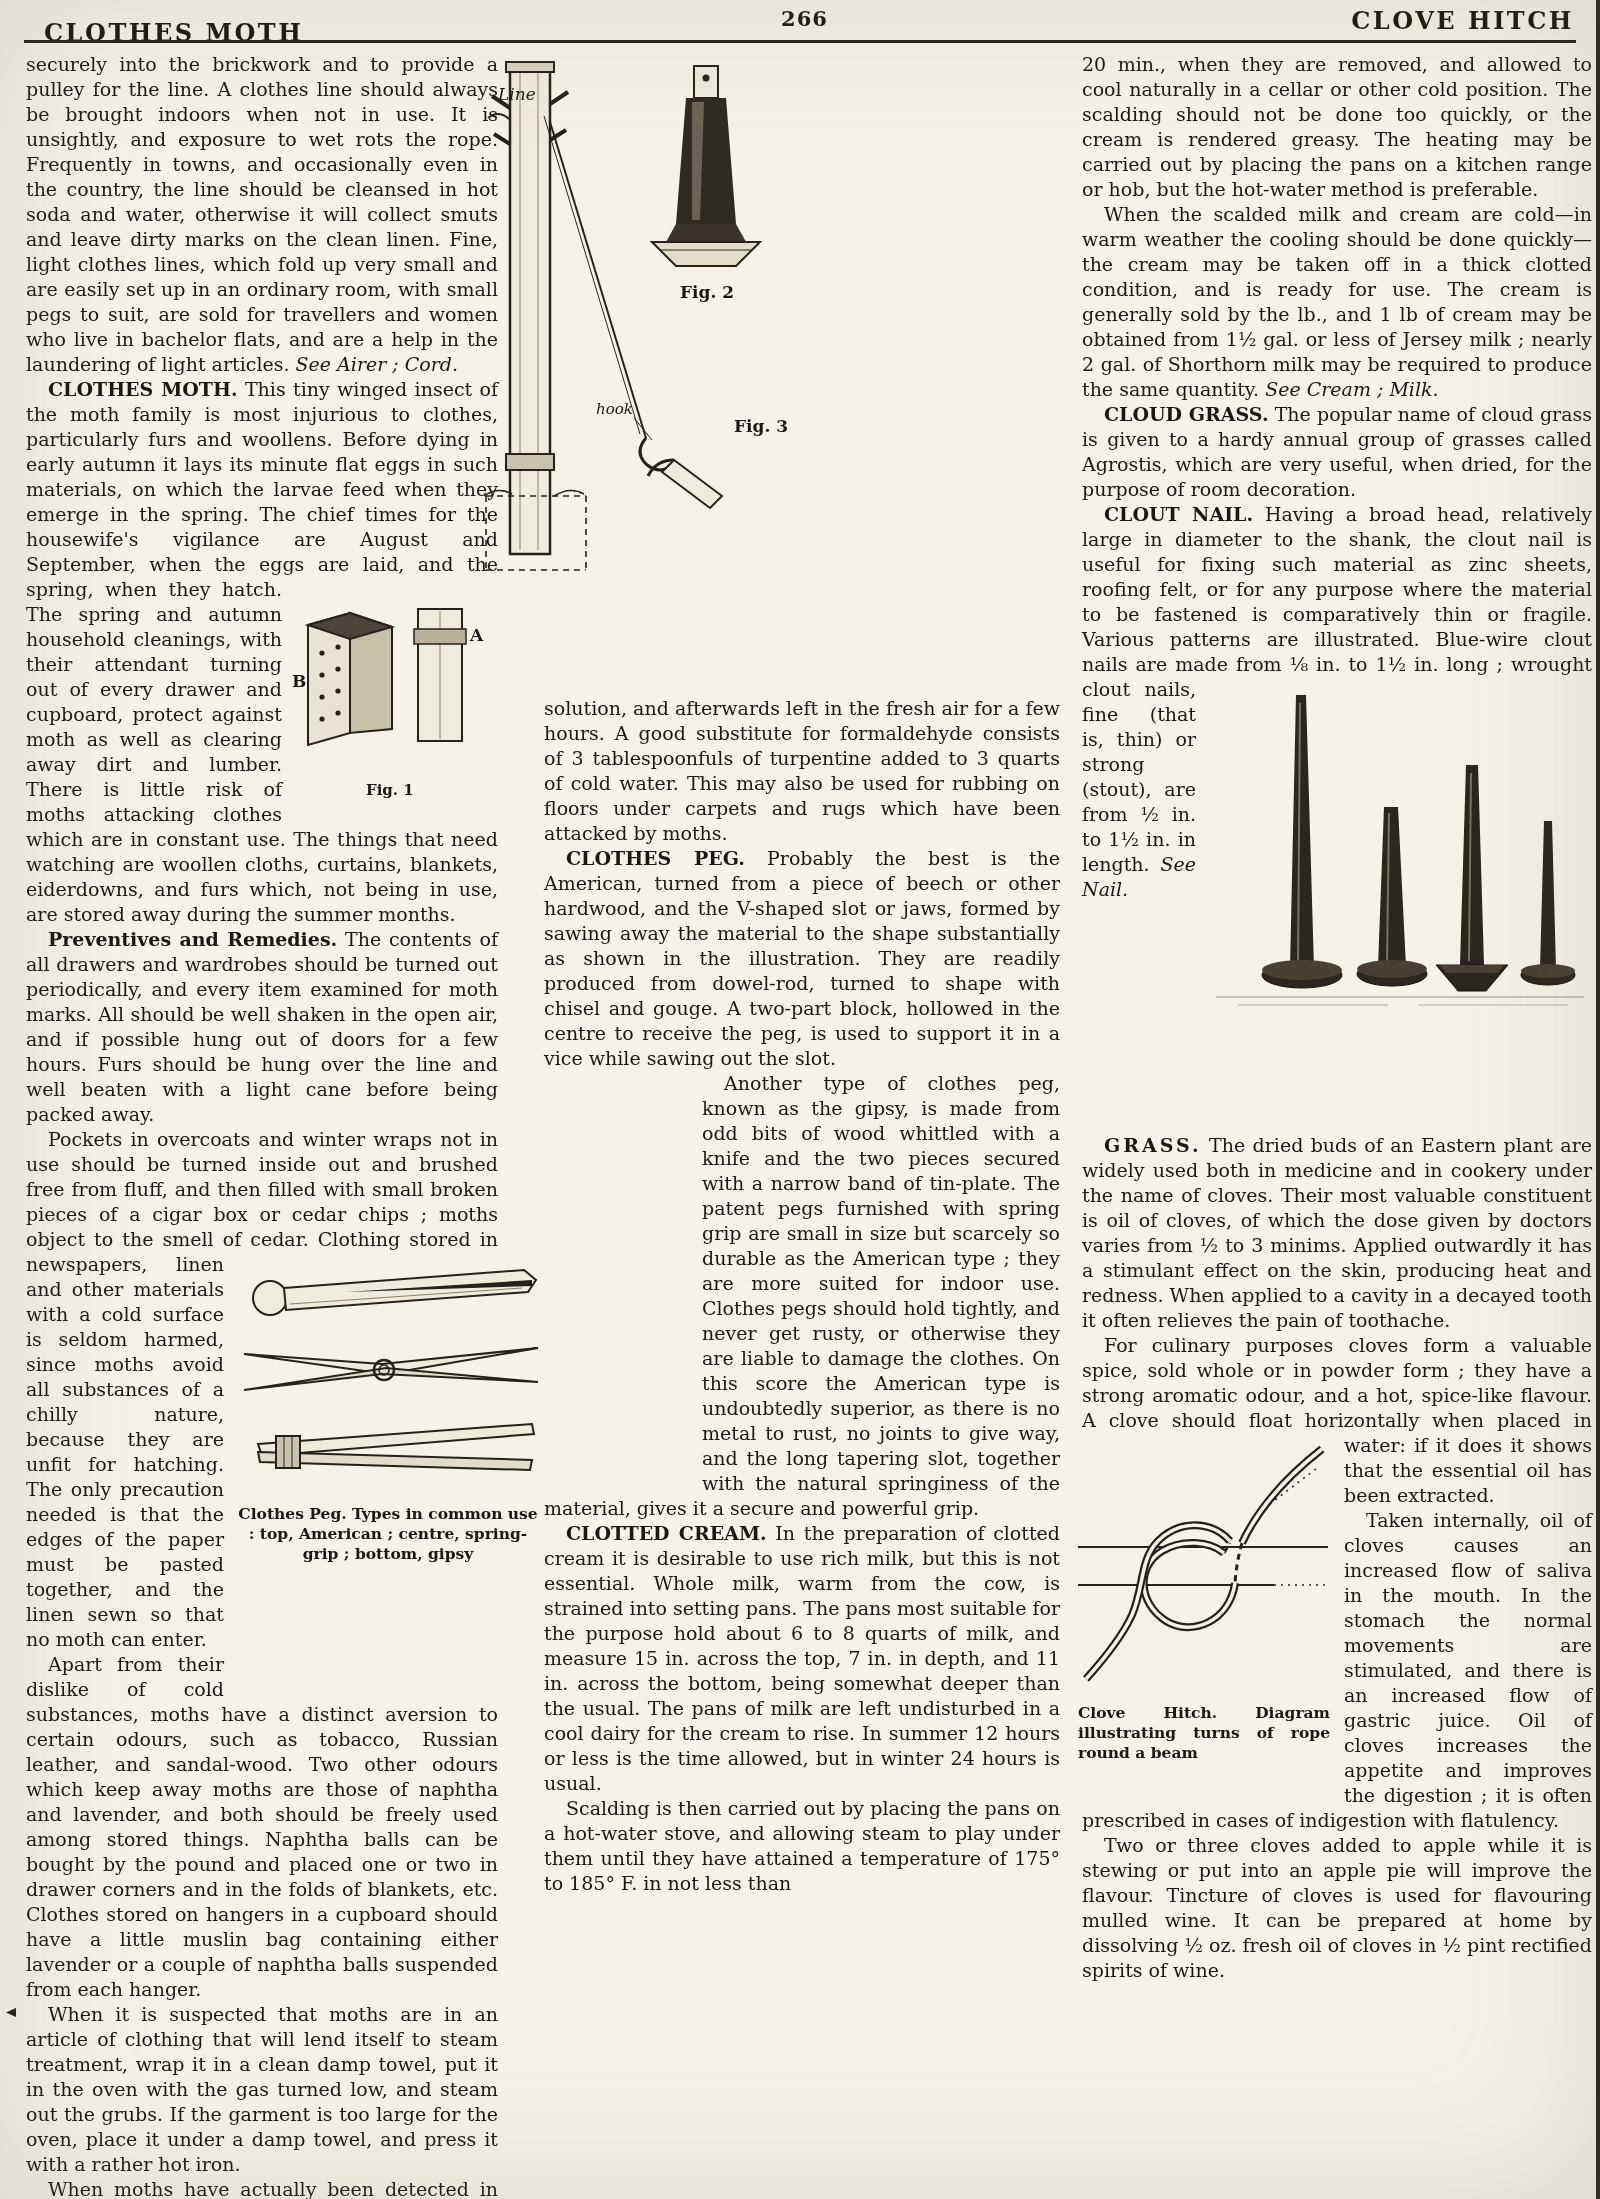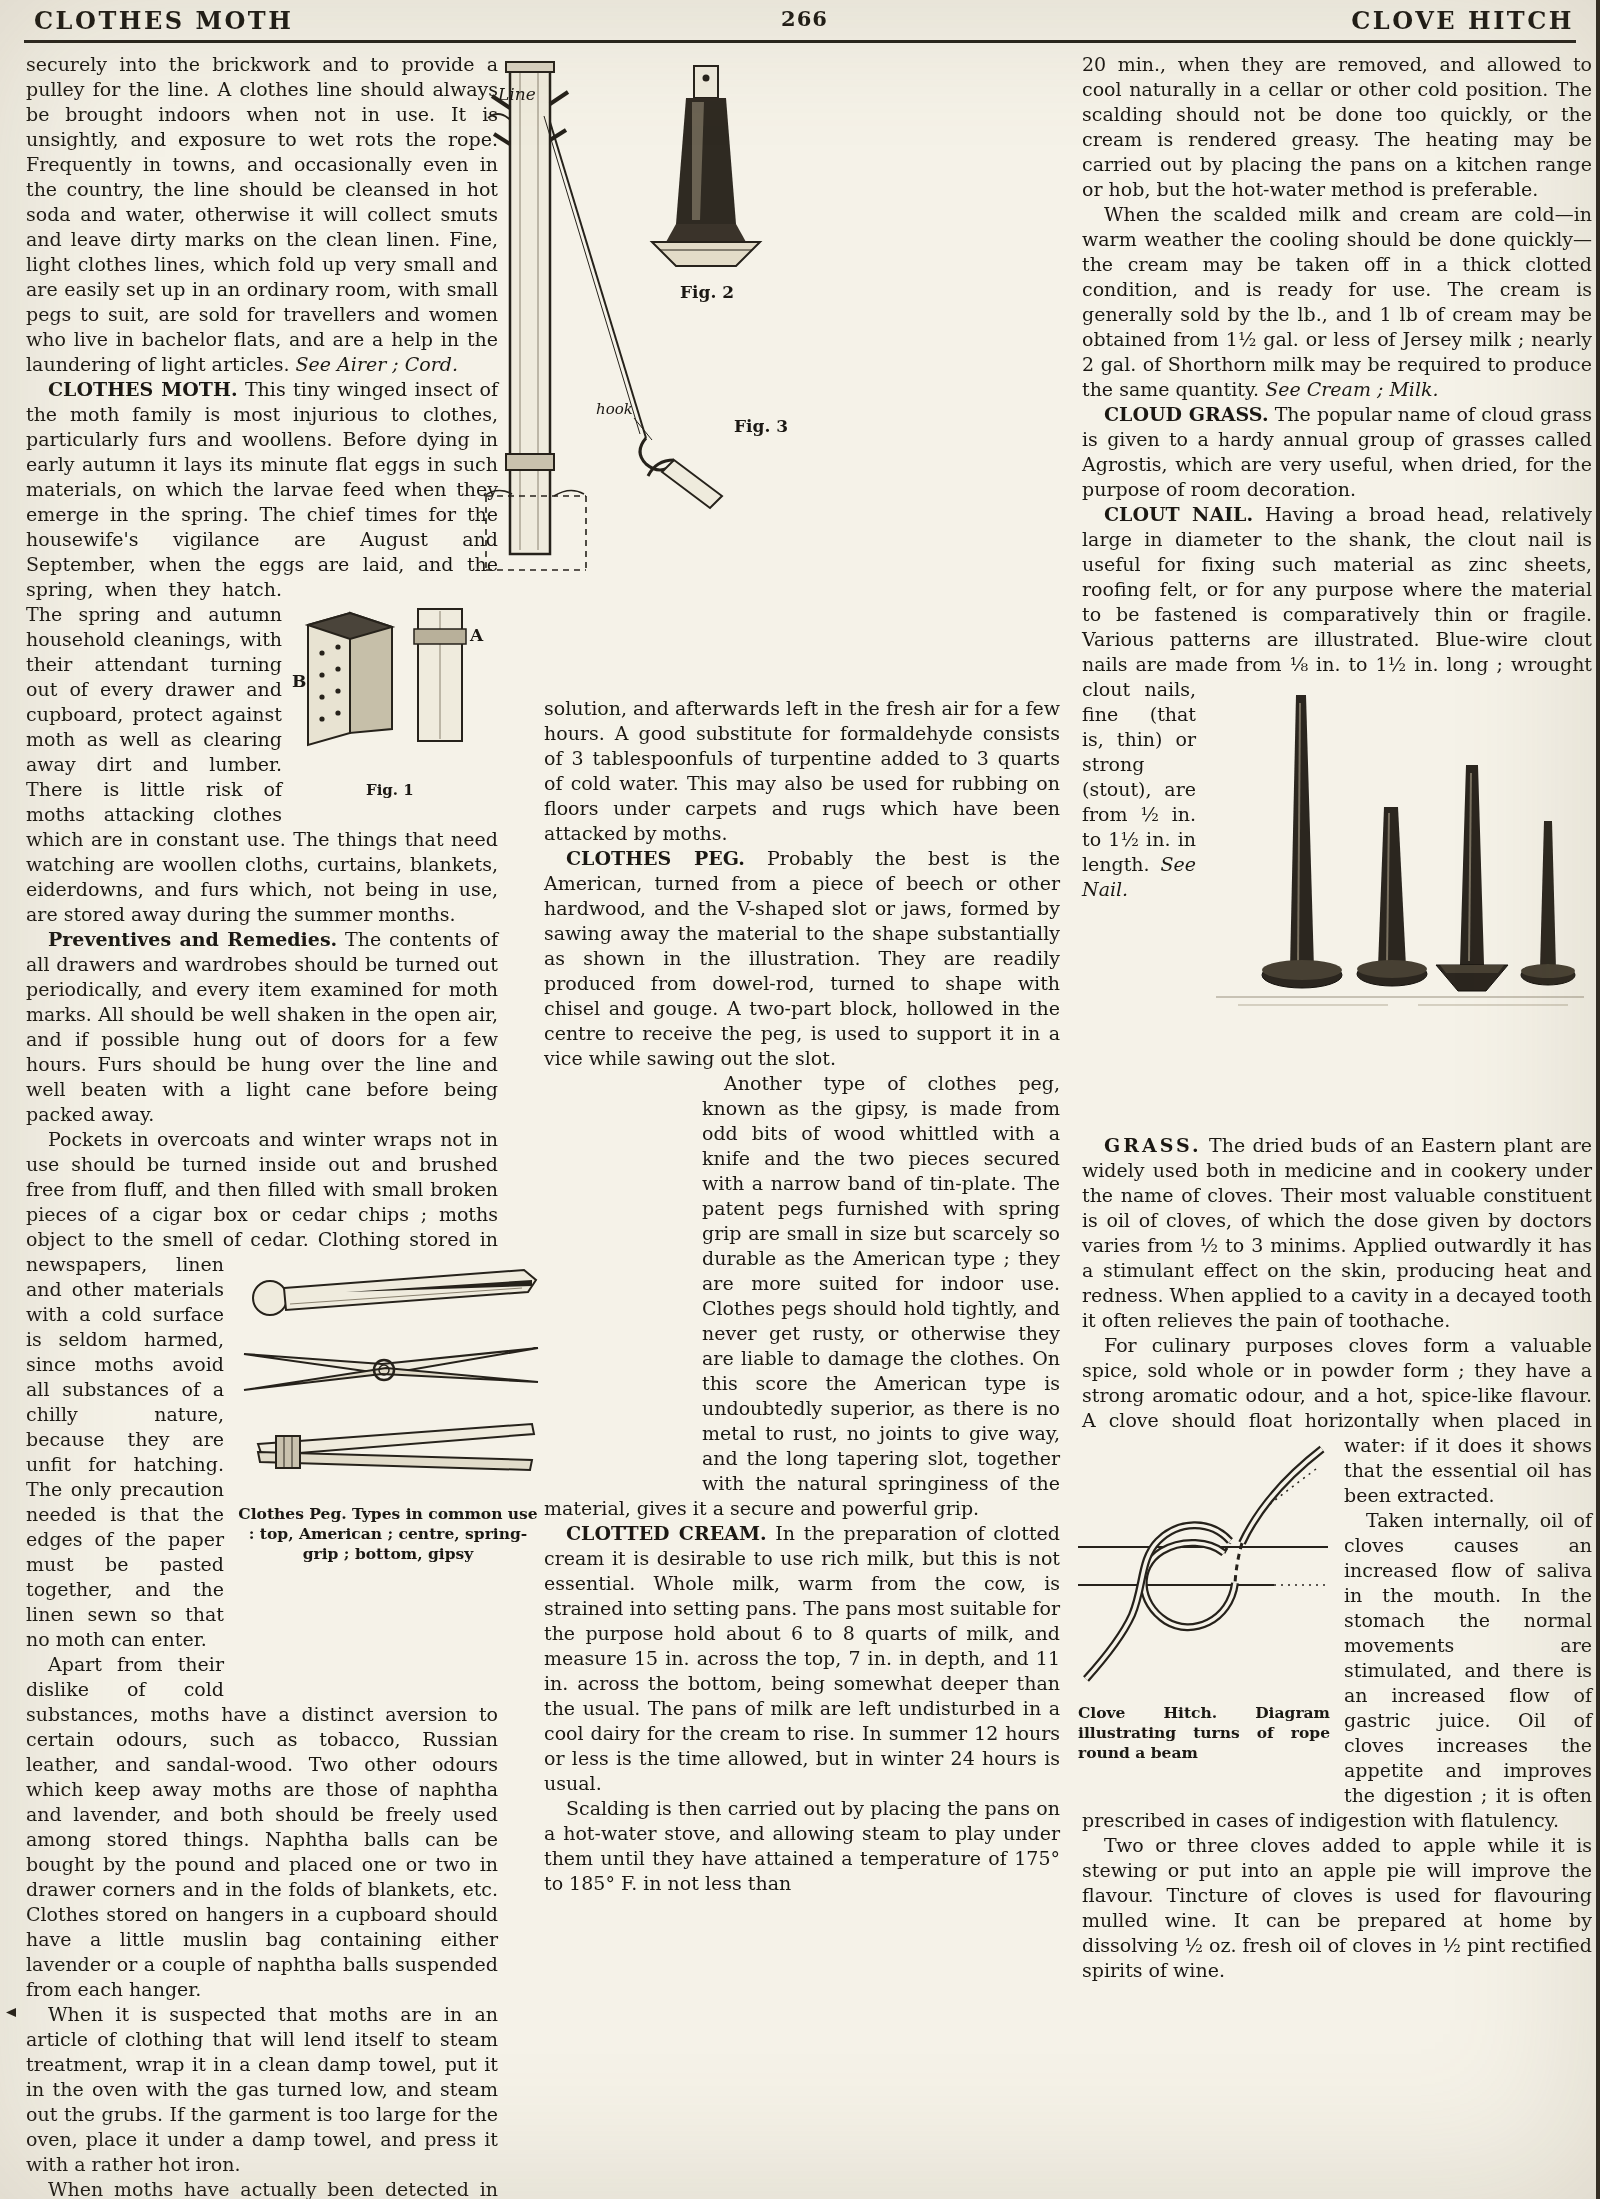--- a/index.html
+++ b/index.html
@@ -2,21 +2,21 @@
 <html><head>
 <meta charset="utf-8">
 <style>
   html,body{margin:0;padding:0;}
   body{background:#6e6a60;}
   .page{position:relative;width:1600px;height:2199px;background:#f5f2e8;color:#1b1813;
         font-family:"DejaVu Serif",serif;overflow:hidden;margin:0 auto;}
   .page::after{content:"";position:absolute;inset:0;pointer-events:none;
         box-shadow:inset 0 0 150px rgba(120,105,75,.20);}
   .ht{position:absolute;top:6px;font-weight:bold;font-size:24px;letter-spacing:2.5px;}
-  .ht.left{left:34px;}
+  .ht.left{left:44px;margin-top:12px;}
   .ht.center{left:0;right:0;text-align:center;font-size:21px;letter-spacing:1px;padding-left:9px;}
   .ht.right{right:26px;}
   .rule{position:absolute;left:24px;right:24px;top:40px;height:3px;background:#26221b;}
   .col{position:absolute;top:52px;font-size:19px;line-height:25px;text-align:justify;}
   .col1{left:26px;width:472px;}
   .col2{left:544px;width:516px;}
   .col3{left:1082px;width:510px;}
   p{margin:0;text-indent:22px;position:relative;}
   p.noindent{text-indent:0;}
   .term{font-weight:bold;}

